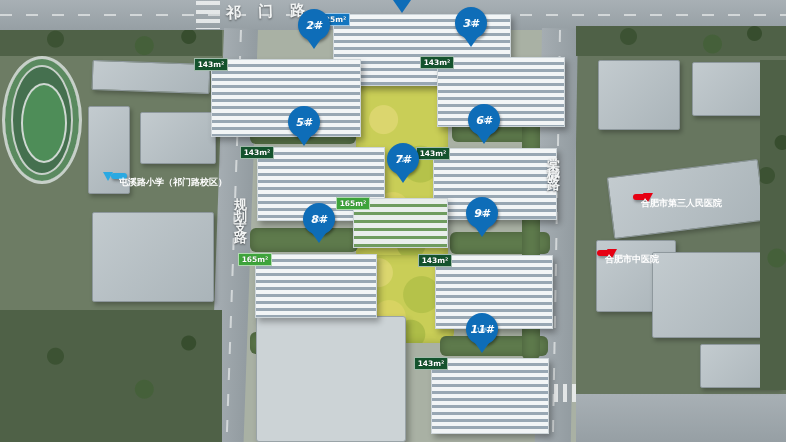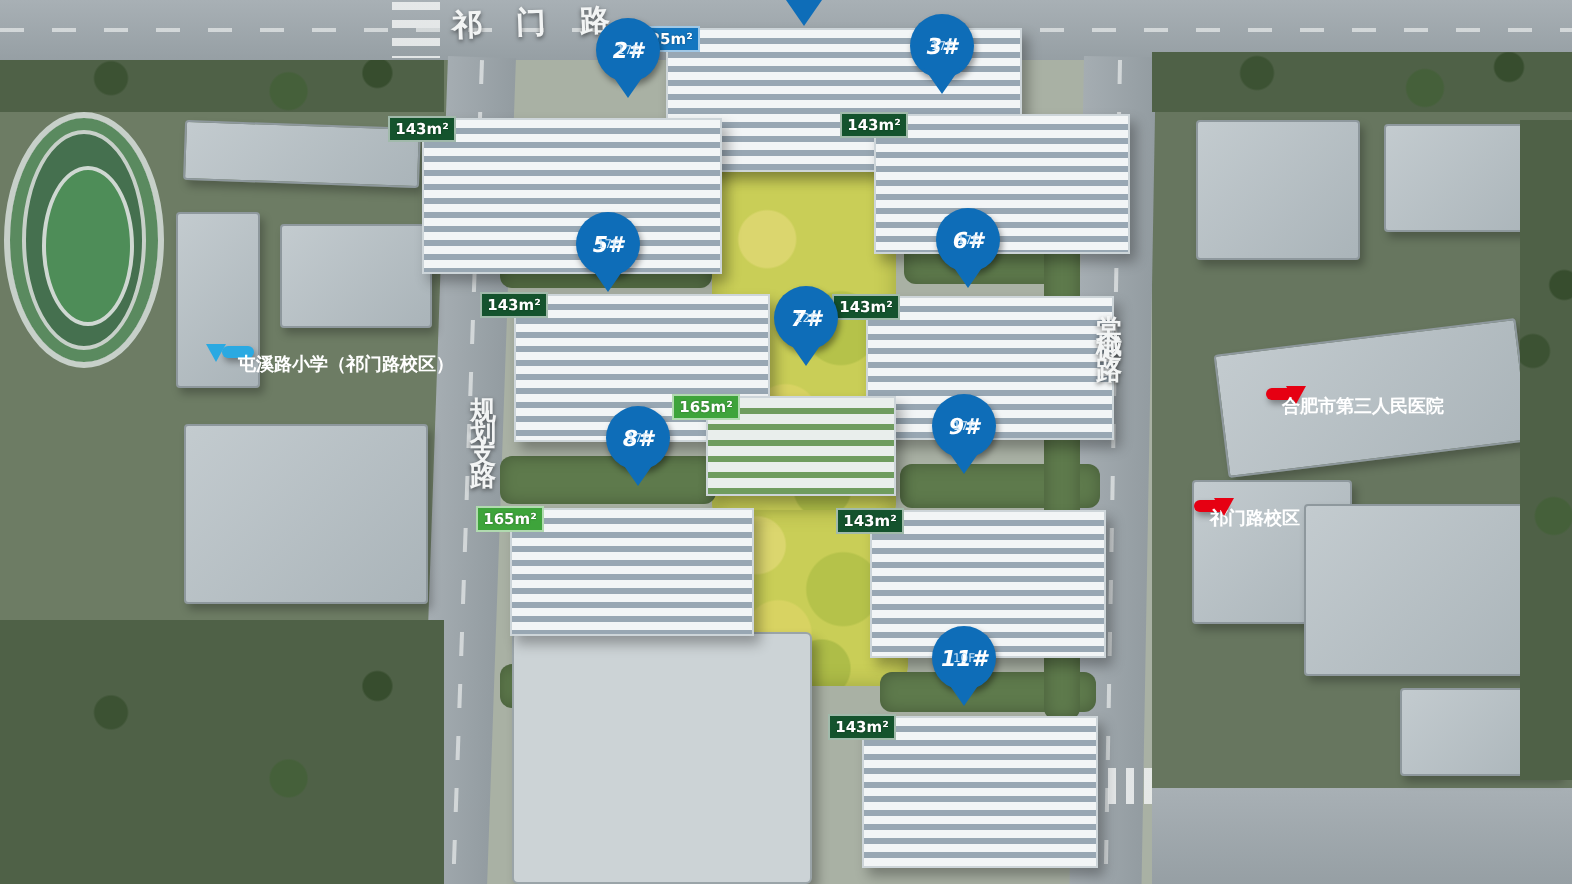--- a/index.html
+++ b/index.html
@@ -278,17 +278,17 @@
 
   <div class="poi blue" style="left:111px;top:149px;margin-top:24px;">
     <span>屯溪路小学（祁门路校区）</span>
     <span class="tail-blue"></span>
   </div>
   <div class="poi red" style="left:633px;top:194px;">
     <span>合肥市第三人民医院</span>
     <span class="tail-red"></span>
   </div>
   <div class="poi red" style="left:597px;top:250px;">
-    <span>祁门路校区</span>
+    <span>合肥市中医院</span>
     <span class="tail-red"></span>
   </div>
 
 </div>
 
 </body></html>

